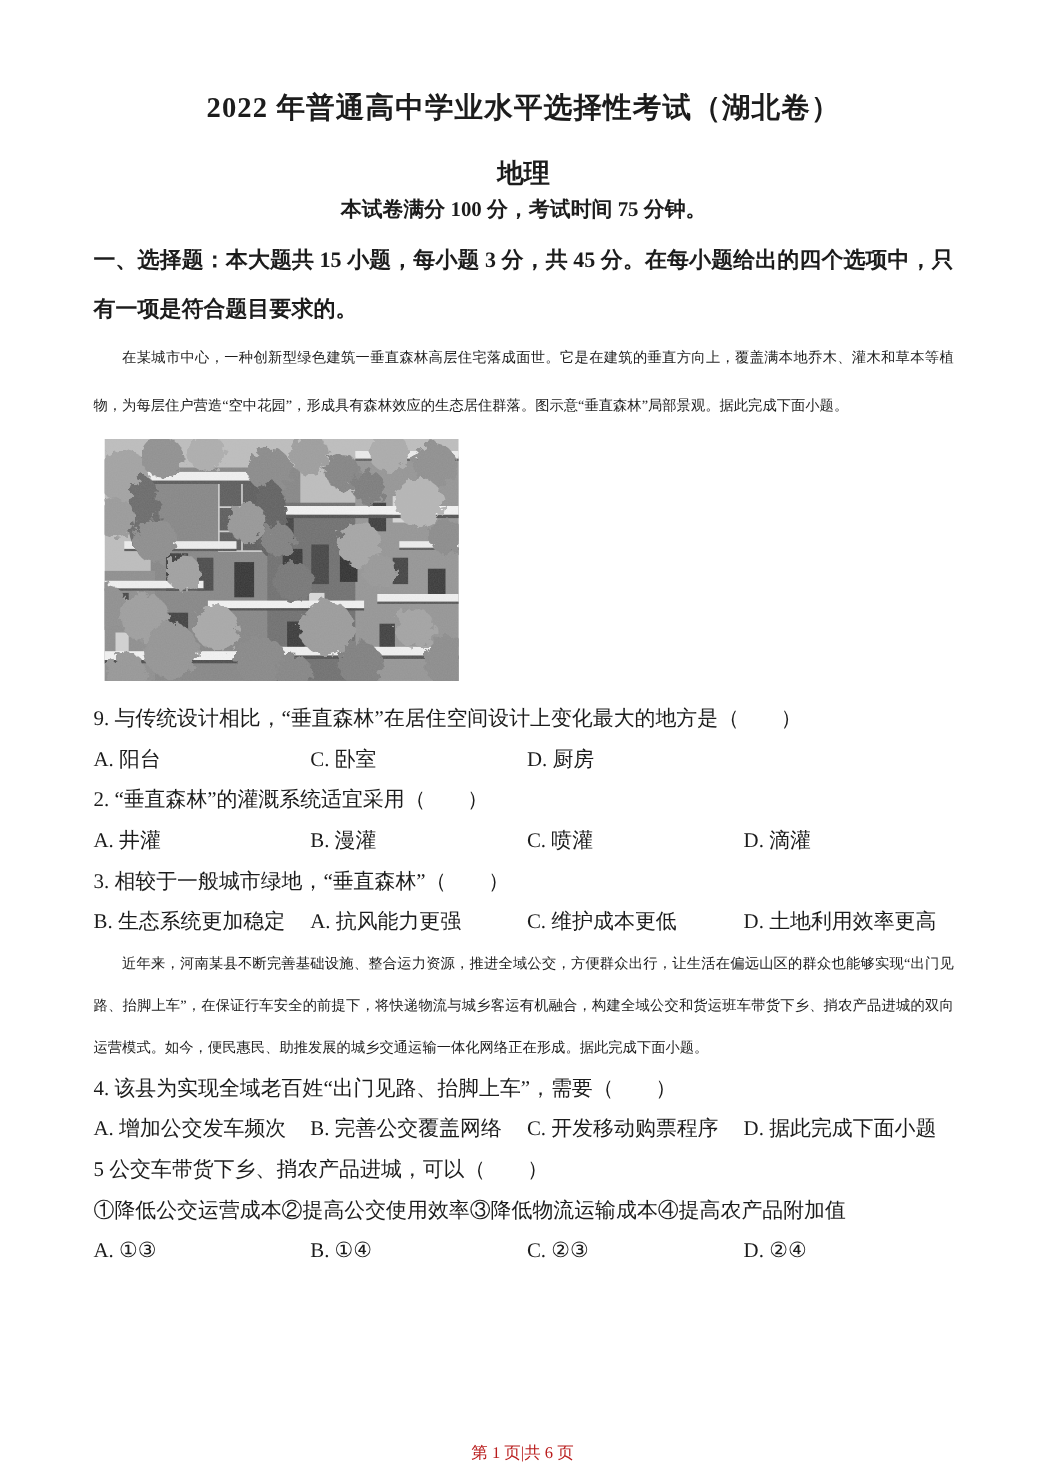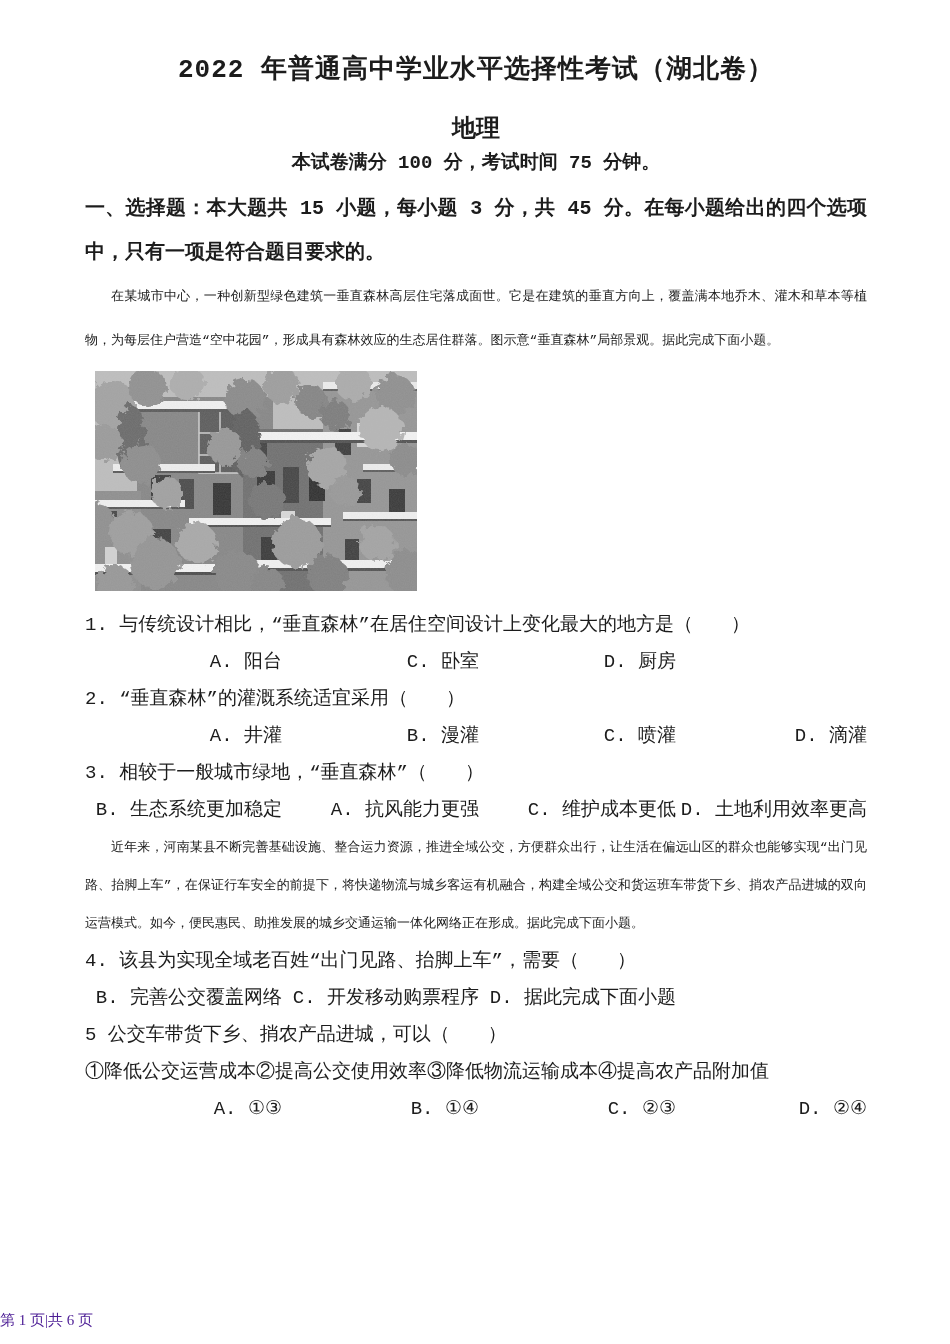--- a/index.html
+++ b/index.html
@@ -10,23 +10,22 @@
     height: 1344px;
     margin: 0 auto;
     background: #ffffff;
     font-family: "Liberation Serif", "DejaVu Serif", serif;
     color: #1c1c1c;
     overflow: hidden;
   }
   .content {
     position: absolute;
     left: 85px;
-    top: 52px;
+    top: 80px;
     width: 782px;
-    font-family: Liberation Mono, monospace;
   }
   .doc-title {
     font-size: 26px;
     font-weight: bold;
     text-align: center;
     line-height: 36px;
     margin-bottom: 26px;
     letter-spacing: 1px;
   }
   .subject-title {
@@ -74,29 +73,29 @@
     font-size: 19px;
     line-height: 37px;
     white-space: nowrap;
   }
   .q-options {
     display: grid;
     grid-template-columns: 197px 197px 197px 191px;
     font-size: 19px;
     line-height: 37px;
   }
-  .q-option { white-space: nowrap; text-align: right; }
+  .q-option { white-space: nowrap; }
   .page-footer {
     position: absolute;
     left: 0;
     right: 0;
     bottom: 14px;
-    text-align: left;
+    text-align: center;
     font-size: 15px;
-    color: #4c1d95;
+    color: #b91c1c;
   }
 </style>
 </head>
 <body>
 
 <div class="page">
   <div class="content">
 
     <h1 class="doc-title">2022 年普通高中学业水平选择性考试（湖北卷）</h1>
     <h2 class="subject-title">地理</h2>
@@ -206,21 +205,21 @@
           <circle cx="312" cy="202" r="22" fill="#8c8c8c"></circle>
           <circle cx="20" cy="212" r="18" fill="#979797"></circle>
           <circle cx="172" cy="212" r="16" fill="#858585"></circle>
         </g>
 
         <rect width="322" height="220" filter="url(#grain)"></rect>
       </svg>
     </div>
 
     <div class="question">
-      <div class="q-stem">1. 与传统设计相比，“垂直森林”在居住空间设计上变化最大的地方是（　　）</div>
+      <div class="q-stem">9. 与传统设计相比，“垂直森林”在居住空间设计上变化最大的地方是（　　）</div>
       <div class="q-options">
         <span class="q-option">A. 阳台</span>
         <span class="q-option">C. 卧室</span>
         <span class="q-option">D. 厨房</span>
       </div>
     </div>
 
     <div class="question">
       <div class="q-stem">2. “垂直森林”的灌溉系统适宜采用（　　）</div>
       <div class="q-options">
@@ -239,20 +238,21 @@
         <span class="q-option">C. 维护成本更低</span>
         <span class="q-option">D. 土地利用效率更高</span>
       </div>
     </div>
 
     <p class="passage compact">近年来，河南某县不断完善基础设施、整合运力资源，推进全域公交，方便群众出行，让生活在偏远山区的群众也能够实现“出门见路、抬脚上车”，在保证行车安全的前提下，将快递物流与城乡客运有机融合，构建全域公交和货运班车带货下乡、捎农产品进城的双向运营模式。如今，便民惠民、助推发展的城乡交通运输一体化网络正在形成。据此完成下面小题。</p>
 
     <div class="question">
       <div class="q-stem">4.  该县为实现全域老百姓“出门见路、抬脚上车”，需要（　　）</div>
       <div class="q-options">
+        <span class="q-option">A.  增加公交发车频次</span>
         <span class="q-option">B.  完善公交覆盖网络</span>
         <span class="q-option">C.  开发移动购票程序</span>
         <span class="q-option">D.  据此完成下面小题</span>
       </div>
     </div>
 
     <div class="question">
       <div class="q-stem">5  公交车带货下乡、捎农产品进城，可以（　　）</div>
       <div class="q-subitems">①降低公交运营成本②提高公交使用效率③降低物流运输成本④提高农产品附加值</div>
       <div class="q-options">

